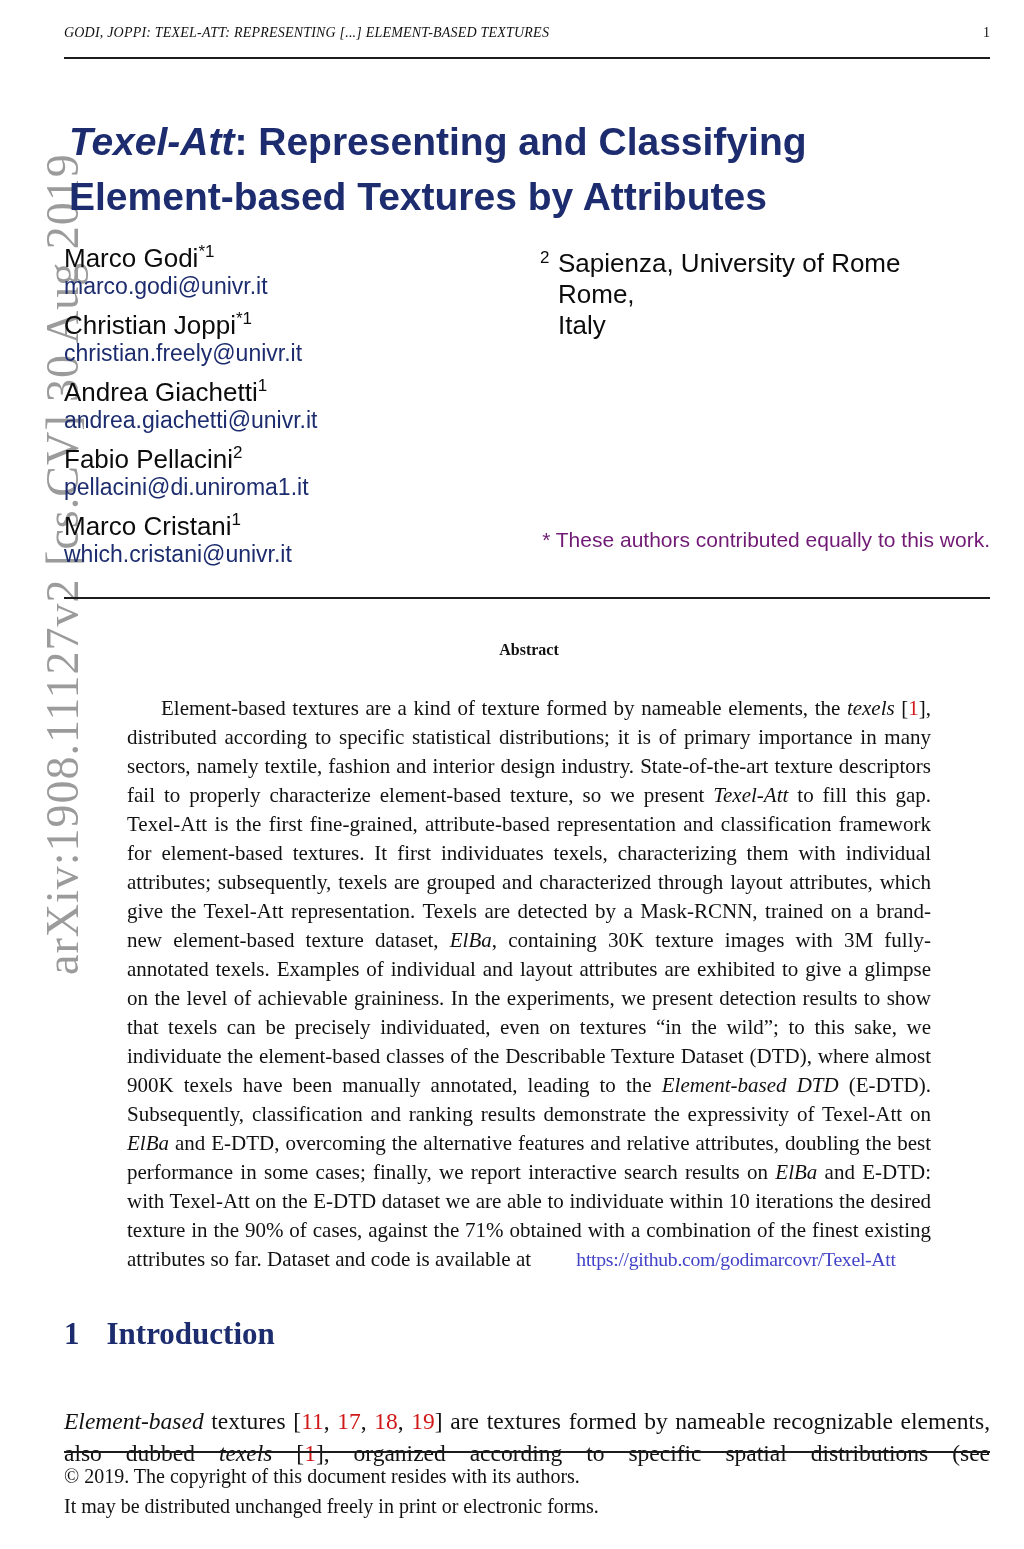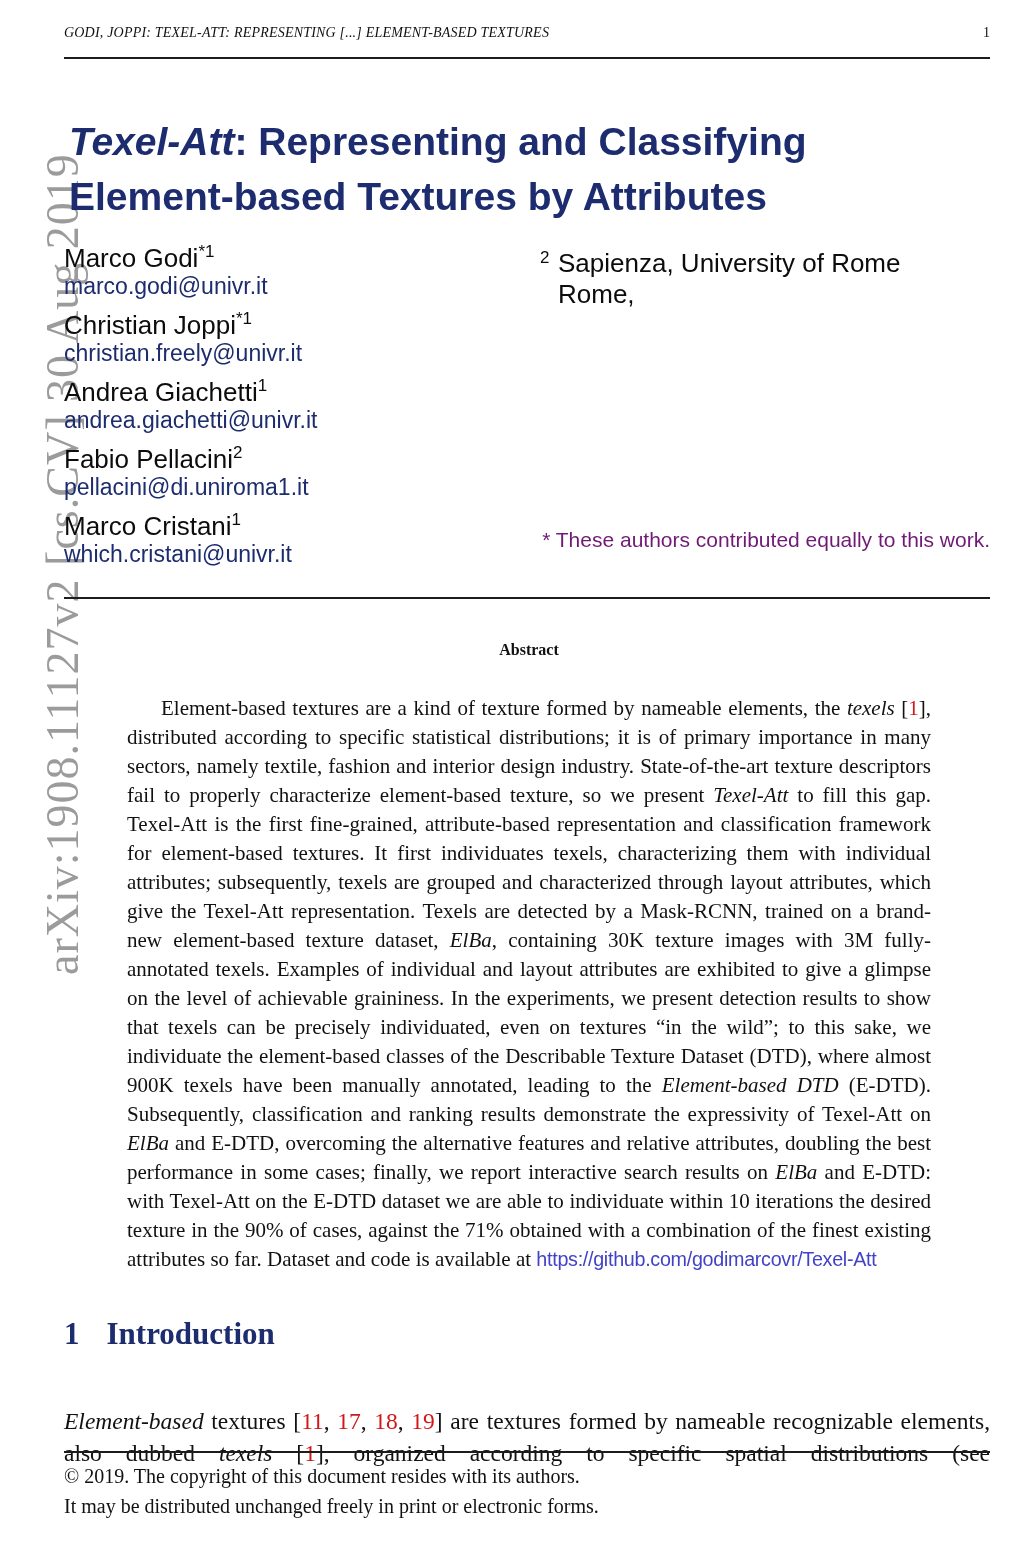--- a/index.html
+++ b/index.html
@@ -85,22 +85,22 @@
   
   .footer{
     position:absolute;left:64px;top:1461px;width:926px;
     font-size:20px;line-height:30px;z-index:1;
   }
   
   .seg-n{}
   .seg-i{font-style:italic;}
   .seg-r{color:var(--red);}
   .seg-u{
-    font-family:Liberation Sans, sans-serif;
-    font-size:.94em;color:var(--link);letter-spacing:-.3px;
+    font-family:Liberation Serif, serif;
+    font-size:.94em;color:var(--link);letter-spacing:-.3px;margin-left:40px;
   }
 </style>
 </head>
 <body>
 
 <div id="page">
 
   <div class="watermark">arXiv:1908.11127v2  [cs.CV]  30 Aug 2019</div>
 
   <div class="running-header">
@@ -134,20 +134,21 @@
     <div class="author">
       <span class="author-name"><span>Marco Cristani</span><sup>1</sup></span>
       <a class="author-email">which.cristani@univr.it</a>
     </div>
   </div>
 
   <div class="affiliations">
     <div class="affil">
       <div class="affil-line first"><sup class="affil-marker">2</sup><span>Sapienza, University of Rome</span></div>
       <div class="affil-line rest">Rome,</div>
+      <div class="affil-line rest">Italy</div>
     </div>
   </div>
 
   <div class="equal-note">* These authors contributed equally to this work.</div>
 
   <div class="rule" id="rule-abstract"></div>
 
   <div class="abstract-heading">Abstract</div>
   <p class="abstract-body"><span class="seg-n">Element-based textures are a kind of texture formed by nameable elements, the </span><span class="seg-i">texels</span><span class="seg-n"> [</span><span class="seg-r">1</span><span class="seg-n">], distributed according to specific statistical distributions; it is of primary importance in many sectors, namely textile, fashion and interior design industry. State-of-the-art texture descriptors fail to properly characterize element-based texture, so we present </span><span class="seg-i">Texel-Att</span><span class="seg-n"> to fill this gap. Texel-Att is the first fine-grained, attribute-based representation and classification framework for element-based textures. It first individuates texels, characterizing them with individual attributes; subsequently, texels are grouped and characterized through layout attributes, which give the Texel-Att representation. Texels are detected by a Mask-RCNN, trained on a brand-new element-based texture dataset, </span><span class="seg-i">ElBa</span><span class="seg-n">, containing 30K texture images with 3M fully-annotated texels. Examples of individual and layout attributes are exhibited to give a glimpse on the level of achievable graininess. In the experiments, we present detection results to show that texels can be precisely individuated, even on textures “in the wild”; to this sake, we individuate the element-based classes of the Describable Texture Dataset (DTD), where almost 900K texels have been manually annotated, leading to the </span><span class="seg-i">Element-based DTD</span><span class="seg-n"> (E-DTD). Subsequently, classification and ranking results demonstrate the expressivity of Texel-Att on </span><span class="seg-i">ElBa</span><span class="seg-n"> and E-DTD, overcoming the alternative features and relative attributes, doubling the best performance in some cases; finally, we report interactive search results on </span><span class="seg-i">ElBa</span><span class="seg-n"> and E-DTD: with Texel-Att on the E-DTD dataset we are able to individuate within 10 iterations the desired texture in the 90% of cases, against the 71% obtained with a combination of the finest existing attributes so far. Dataset and code is available at </span><span class="seg-u">https://github.com/godimarcovr/Texel-Att</span></p>
 

